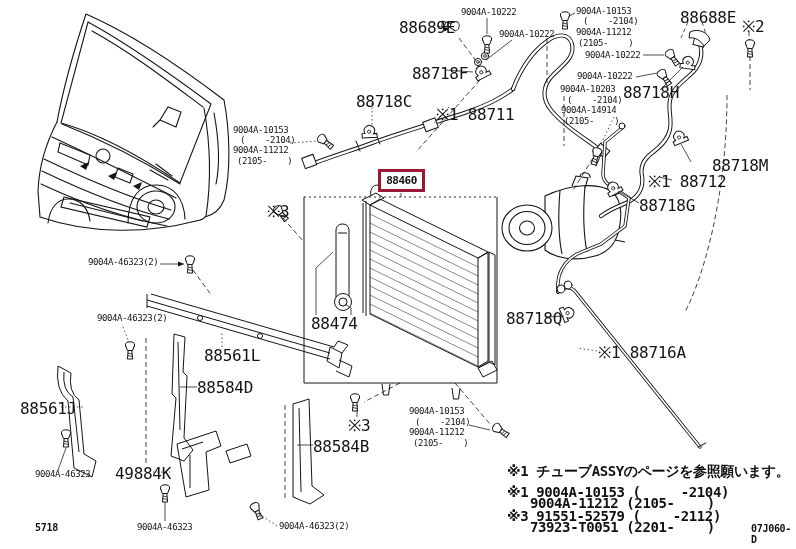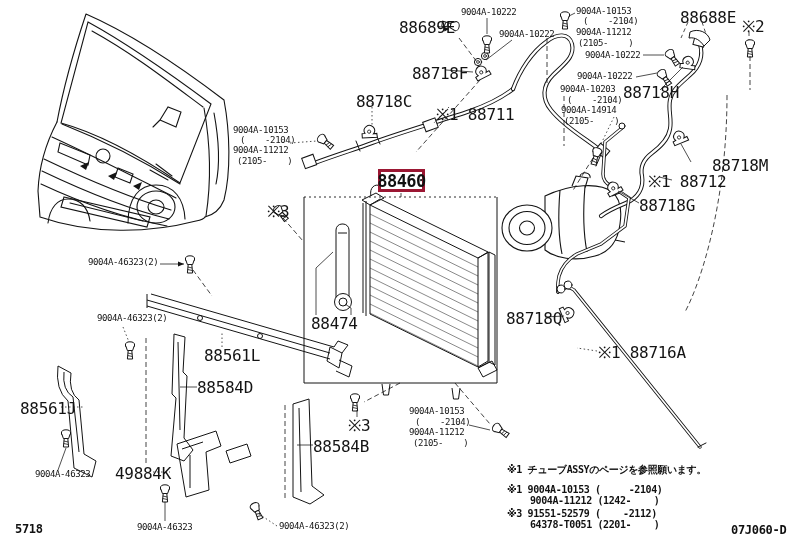--- a/index.html
+++ b/index.html
@@ -4,24 +4,24 @@
 <style>
   html,body{margin:0;padding:0;background:#fff;}
   body{width:796px;height:549px;position:relative;overflow:hidden;
        font-family:"DejaVu Sans Mono","Liberation Mono",monospace;color:#111;}
   #art{position:absolute;left:0;top:0;}
   .pn{position:absolute;white-space:pre;font-weight:normal;line-height:1;color:#141414;}
   .sm{font-size:9px;letter-spacing:-0.4px;}
   .lg{font-size:16px;letter-spacing:-0.3px;}
   .hl-box{position:absolute;left:378px;top:169px;width:41px;height:17px;
           border:3px solid #9b1733;background:#fff;display:flex;align-items:center;
-          justify-content:center;font-size:17px;font-weight:bold;letter-spacing:-0.5px;z-index:3;}
-  .note{position:absolute;font-size:10px;font-weight:bold;white-space:pre;
+          justify-content:center;font-size:11px;font-weight:bold;letter-spacing:-0.5px;z-index:3;}
+  .note{position:absolute;font-size:14px;font-weight:bold;white-space:pre;
         font-family:"DejaVu Sans Mono","DejaVu Sans",monospace;letter-spacing:-0.4px;}
-  .foot{position:absolute;font-size:12px;font-weight:bold;letter-spacing:-0.3px;}
+  .foot{position:absolute;font-size:10px;font-weight:bold;letter-spacing:-0.3px;margin-left:20px;}
 </style>
 </head>
 <body>
 
 <svg id="art" width="796" height="549" viewBox="0 0 796 549">
   <defs>
     <g id="boltSym">
       <ellipse cx="0" cy="-1" rx="4.6" ry="3.2" fill="#fff" stroke="#141414" stroke-width="1"></ellipse>
       <path d="M-4.2,0 L-2.6,4.5 L2.6,4.5 L4.2,0" fill="#fff" stroke="#141414" stroke-width="1"></path>
       <path d="M-1.8,4.5 L-2.6,13 L2.6,13 L1.8,4.5 Z" fill="#fff" stroke="#141414" stroke-width="1"></path>
@@ -221,17 +221,17 @@
 <div class="pn lg" style="left:348px;top:418px">※3</div>
 <div class="pn sm" style="left:409px;top:407px">9004A-10153</div>
 <div class="pn sm" style="left:415px;top:418px">(    -2104)</div>
 <div class="pn sm" style="left:409px;top:428px">9004A-11212</div>
 <div class="pn sm" style="left:413px;top:439px">(2105-    )</div>
 <div class="pn lg" style="left:506px;top:311px">88718Q</div>
 <div class="pn lg" style="left:598px;top:345px">※1 88716A</div>
 
 <div class="note" style="left:507px;top:463px">※1 チューブASSYのページを参照願います。</div>
 <div class="note" style="left:507px;top:484px">※1 9004A-10153 (     -2104)</div>
-<div class="note" style="left:530px;top:495px">9004A-11212 (1242-    )</div>
+<div class="note" style="left:530px;top:495px">9004A-11212 (2105-    )</div>
 <div class="note" style="left:507px;top:508px">※3 91551-52579 (    -2112)</div>
-<div class="note" style="left:530px;top:519px">64378-T0051 (2201-    )</div>
+<div class="note" style="left:530px;top:519px">73923-T0051 (2201-    )</div>
 <div class="foot" style="left:15px;top:522px">5718</div>
 <div class="foot" style="left:731px;top:523px">07J060-D</div>
 
 </body></html>

